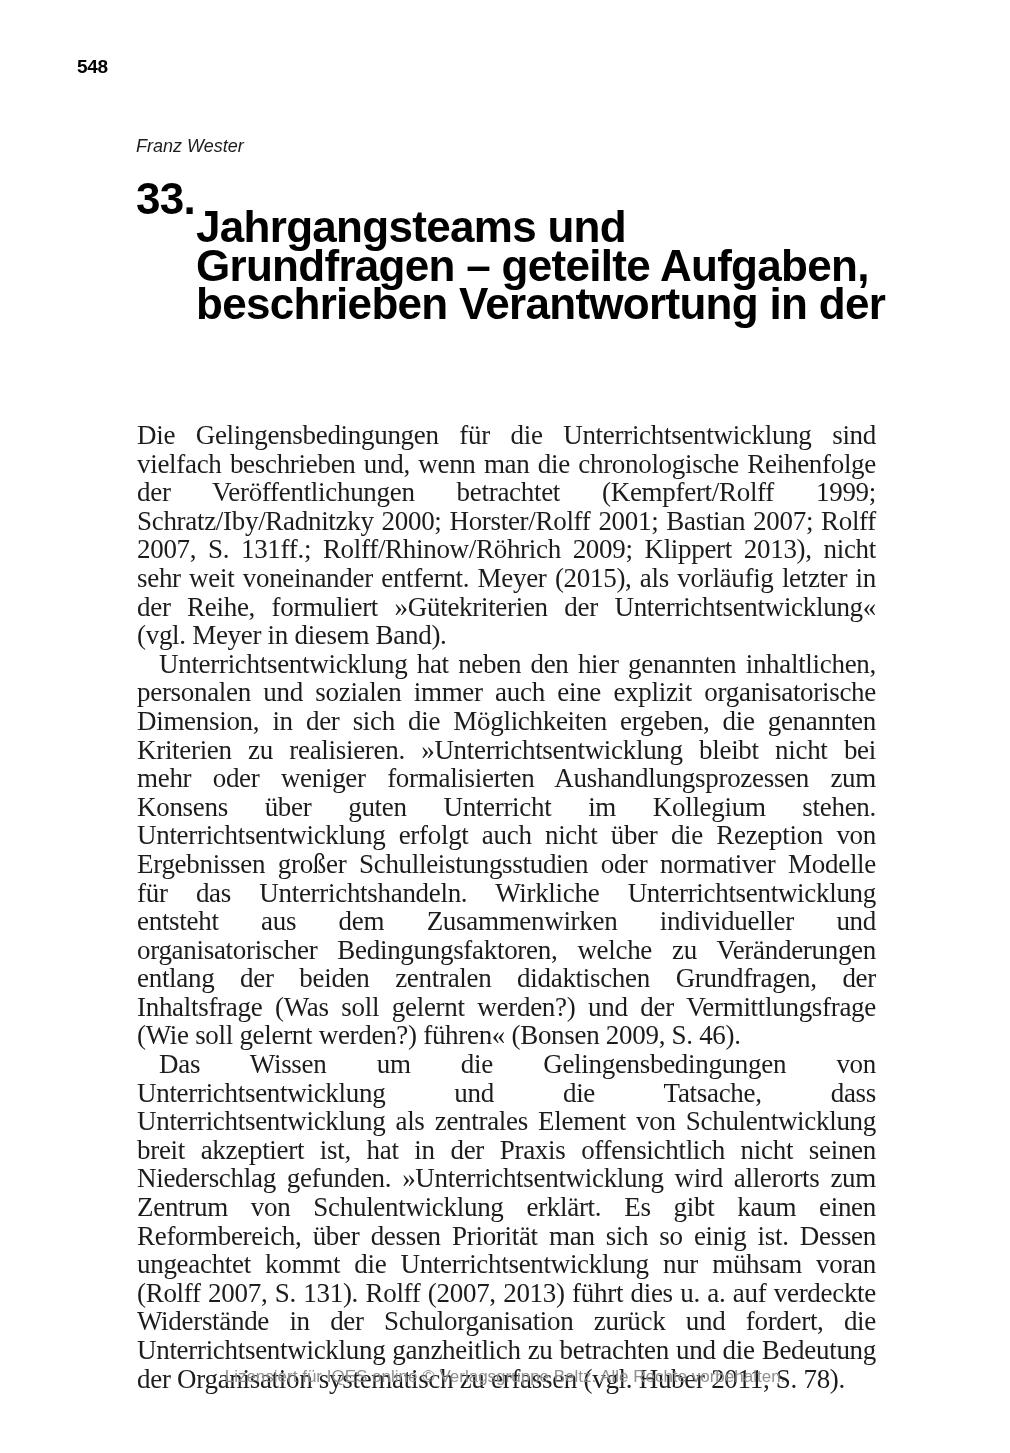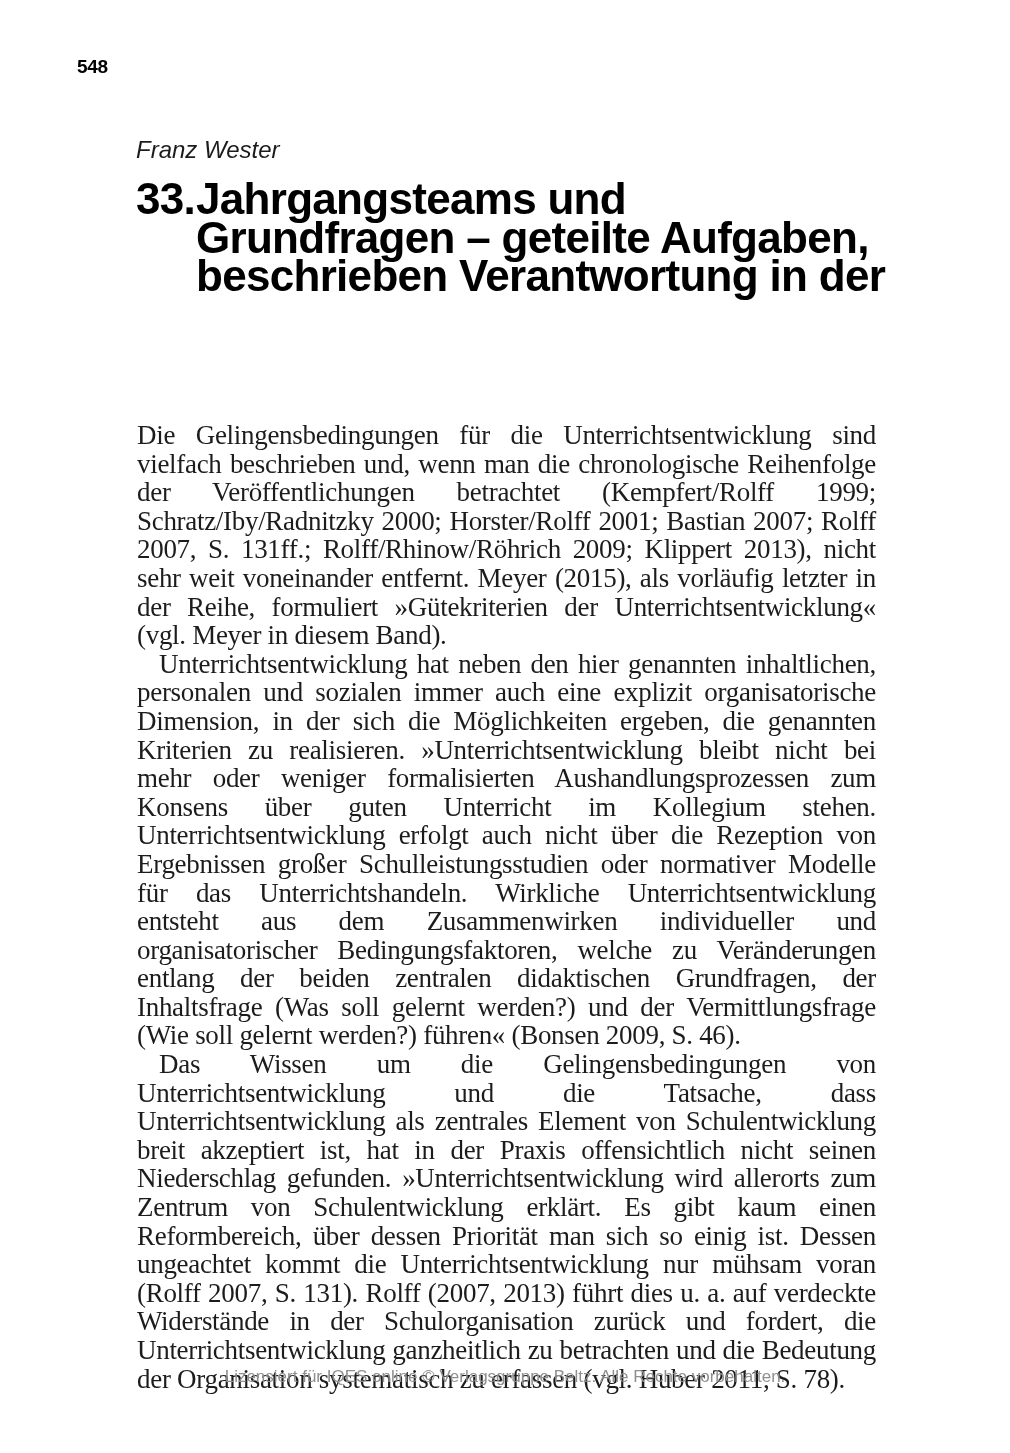--- a/index.html
+++ b/index.html
@@ -28,41 +28,41 @@
     font-size: 19px;
     letter-spacing: -0.3px;
     color: var(--heading_text);
   }
   .author {
     position: absolute;
     left: 136px;
     top: 136px;
     font-family: "Liberation Sans", sans-serif;
     font-style: italic;
-    font-size: 24px;
+    font-size: 18px;
     color: var(--body_text);
   }
   .heading {
     position: absolute;
     left: 136px;
     top: 180px;
     display: flex;
     align-items: flex-start;
     font-family: "Liberation Sans", sans-serif;
     font-weight: 700;
     font-size: 44px;
     line-height: 38.6px;
     letter-spacing: -0.7px;
     color: var(--heading_text);
   }
   .heading-number {
     flex: none;
     width: 60px;
   }
-  .heading-lines { white-space: nowrap; }
+  .heading-lines { white-space: nowrap; margin-top: 28px; }
   .body-text {
     position: absolute;
     left: 137px;
     top: 421px;
     width: 739px;
     font-size: 27px;
     line-height: 28.6px;
     text-align: justify;
     letter-spacing: -0.3px;
     hyphens: auto;

